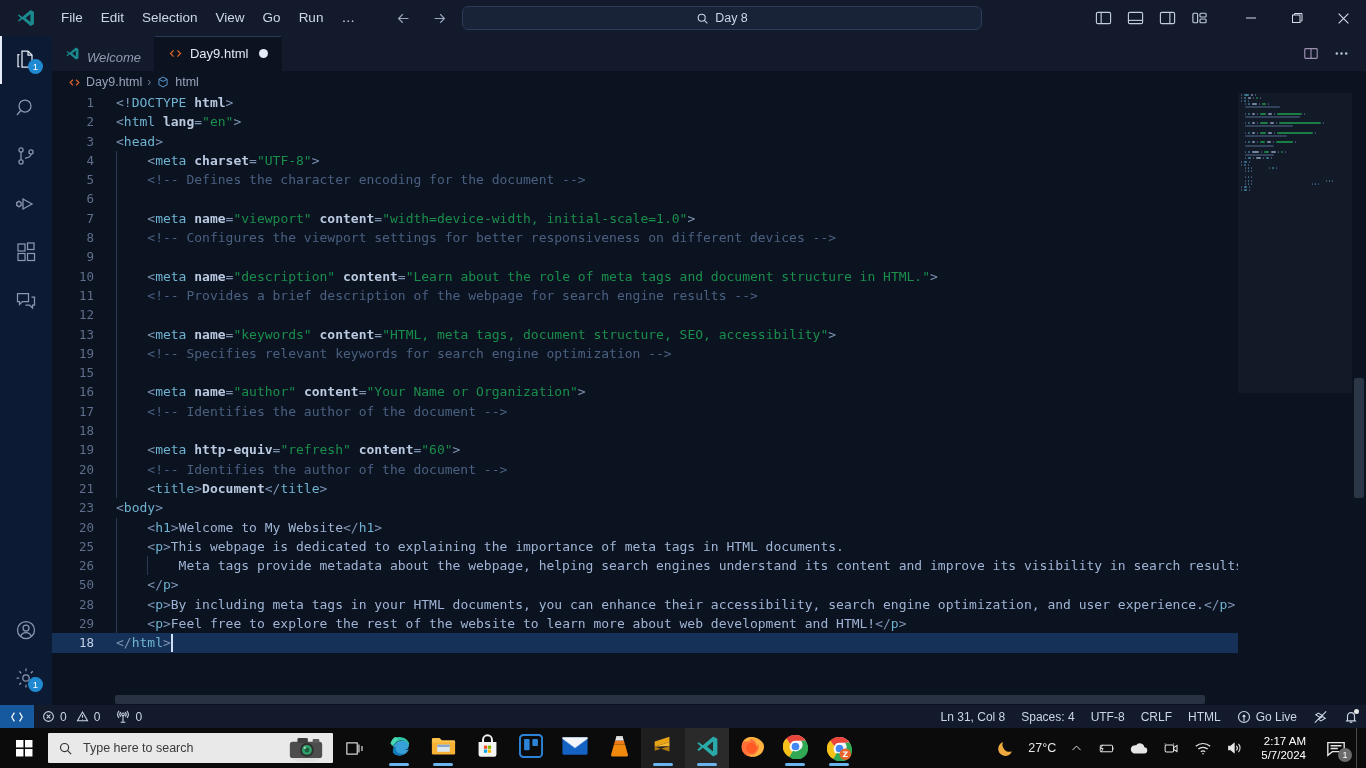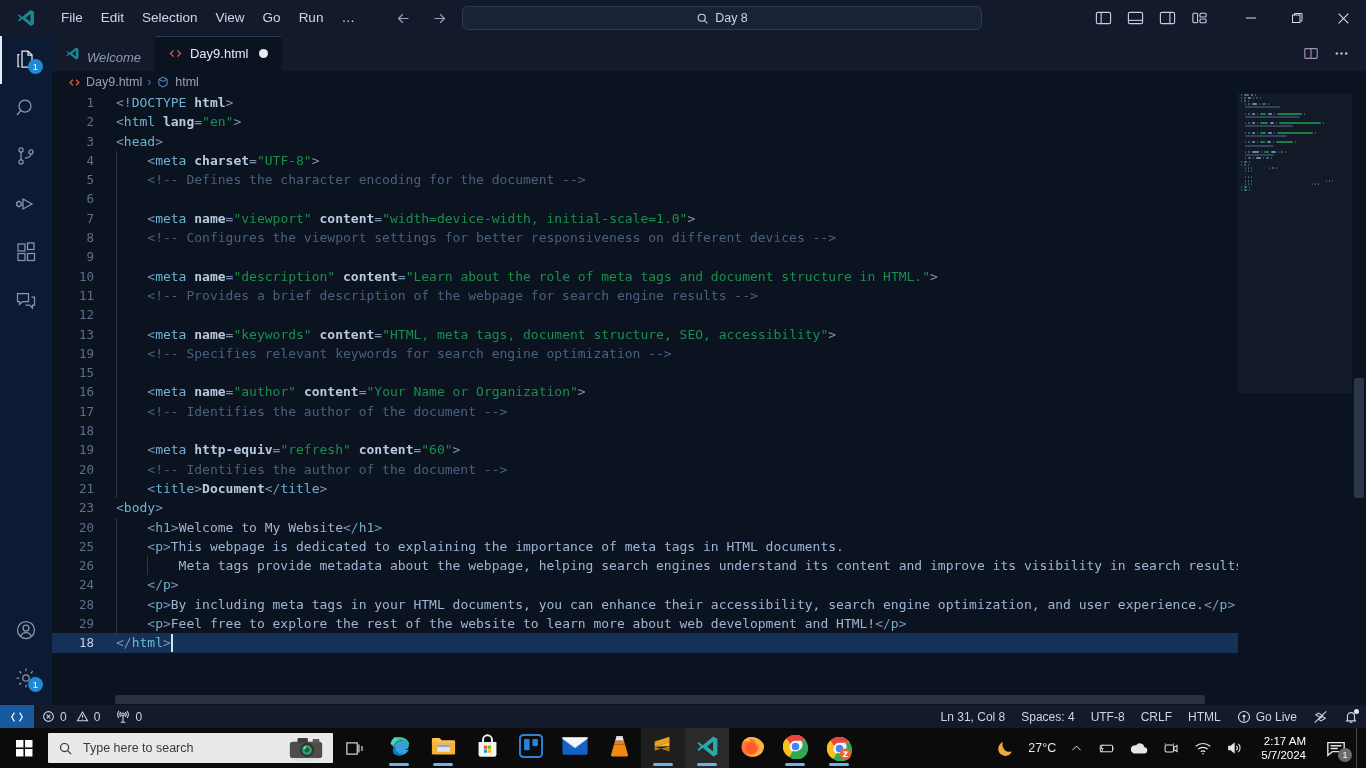--- a/index.html
+++ b/index.html
@@ -439,21 +439,21 @@
         <div class="row"><div class="ln">16</div><div class="code"><span class="guide" style="left: 8px;"></span><span class="t-punc">    &lt;</span><span class="t-tag">meta</span><span class="t-punc"> </span><span class="t-attr">name</span><span class="t-punc">=</span><span class="t-str">"author"</span><span class="t-punc"> </span><span class="t-attr">content</span><span class="t-punc">=</span><span class="t-str">"Your Name or Organization"</span><span class="t-punc">&gt;</span></div></div>
         <div class="row"><div class="ln">17</div><div class="code"><span class="guide" style="left: 8px;"></span><span class="t-cmt">    &lt;!-- Identifies the author of the document --&gt;</span></div></div>
         <div class="row"><div class="ln">18</div><div class="code"><span class="guide" style="left: 8px;"></span><span class="t-punc"></span></div></div>
         <div class="row"><div class="ln">19</div><div class="code"><span class="guide" style="left: 8px;"></span><span class="t-punc">    &lt;</span><span class="t-tag">meta</span><span class="t-punc"> </span><span class="t-attr">http-equiv</span><span class="t-punc">=</span><span class="t-str">"refresh"</span><span class="t-punc"> </span><span class="t-attr">content</span><span class="t-punc">=</span><span class="t-str">"60"</span><span class="t-punc">&gt;</span></div></div>
         <div class="row"><div class="ln">20</div><div class="code"><span class="guide" style="left: 8px;"></span><span class="t-cmt">    &lt;!-- Identifies the author of the document --&gt;</span></div></div>
         <div class="row"><div class="ln">21</div><div class="code"><span class="guide" style="left: 8px;"></span><span class="t-punc">    &lt;</span><span class="t-tag">title</span><span class="t-punc">&gt;</span><span class="t-attr">Document</span><span class="t-punc">&lt;/</span><span class="t-tag">title</span><span class="t-punc">&gt;</span></div></div>
         <div class="row"><div class="ln">23</div><div class="code"><span class="t-punc">&lt;</span><span class="t-tag">body</span><span class="t-punc">&gt;</span></div></div>
         <div class="row"><div class="ln">20</div><div class="code"><span class="guide" style="left: 8px;"></span><span class="t-punc">    &lt;</span><span class="t-tag">h1</span><span class="t-punc">&gt;</span><span class="t-text">Welcome to My Website</span><span class="t-punc">&lt;/</span><span class="t-tag">h1</span><span class="t-punc">&gt;</span></div></div>
         <div class="row"><div class="ln">25</div><div class="code"><span class="guide" style="left: 8px;"></span><span class="t-punc">    &lt;</span><span class="t-tag">p</span><span class="t-punc">&gt;</span><span class="t-text">This webpage is dedicated to explaining the importance of meta tags in HTML documents.</span></div></div>
         <div class="row"><div class="ln">26</div><div class="code"><span class="guide" style="left: 8px;"></span><span class="guide" style="left: 39.3px;"></span><span class="t-text">        Meta tags provide metadata about the webpage, helping search engines understand its content and improve its visibility in search results.</span></div></div>
-        <div class="row"><div class="ln">24</div><div class="code"><span class="guide" style="left: 8px;"></span><span class="t-punc">    &lt;/</span><span class="t-tag">p</span><span class="t-punc">&gt;</span></div></div>
+        <div class="row"><div class="ln">50</div><div class="code"><span class="guide" style="left: 8px;"></span><span class="t-punc">    &lt;/</span><span class="t-tag">p</span><span class="t-punc">&gt;</span></div></div>
         <div class="row"><div class="ln">28</div><div class="code"><span class="guide" style="left: 8px;"></span><span class="t-punc">    &lt;</span><span class="t-tag">p</span><span class="t-punc">&gt;</span><span class="t-text">By including meta tags in your HTML documents, you can enhance their accessibility, search engine optimization, and user experience.</span><span class="t-punc">&lt;/</span><span class="t-tag">p</span><span class="t-punc">&gt;</span></div></div>
         <div class="row"><div class="ln">29</div><div class="code"><span class="guide" style="left: 8px;"></span><span class="t-punc">    &lt;</span><span class="t-tag">p</span><span class="t-punc">&gt;</span><span class="t-text">Feel free to explore the rest of the website to learn more about web development and HTML!</span><span class="t-punc">&lt;/</span><span class="t-tag">p</span><span class="t-punc">&gt;</span></div></div>
         <div class="row selected"><div class="ln">18</div><div class="code"><span class="t-punc">&lt;/</span><span class="t-tag">html</span><span class="t-punc">&gt;</span><span class="cursor" style="left: 62.74px;"></span></div></div>
       </div>
 
     <div class="minimap" id="minimap">
         <div class="mmline" style="padding-left: 3px;">
           <span class="mmb" style="width: 1.24px; background: rgb(62, 84, 120);"></span>
           <span class="mmb" style="width: 4.34px; background: rgb(51, 112, 140);"></span>
           <span class="mmb" style="width: 2.48px; background: rgb(110, 128, 155);"></span>

